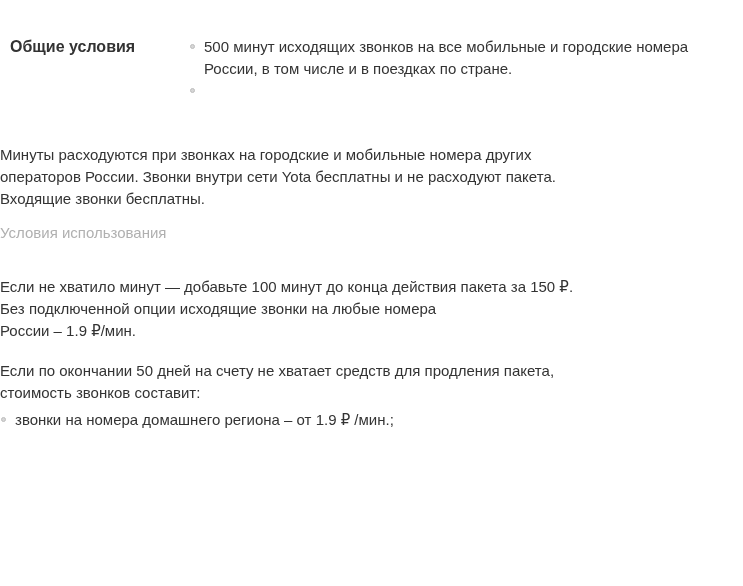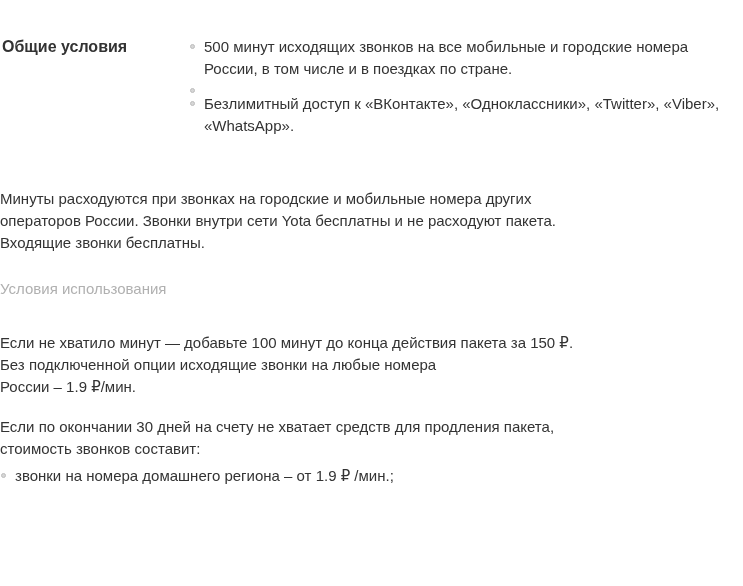--- a/index.html
+++ b/index.html
@@ -19,21 +19,21 @@
   .section-row {
     display: flex;
     align-items: flex-start;
   }
   .section-row + .section-row {
     margin-top: 51px;
   }
   .label-col {
     flex: none;
     width: 189px;
-    padding-left: 2px;
+    padding-left: 10px;
   }
   .section-title {
     font-size: 16px;
     font-weight: bold;
     line-height: 22px;
     color: #333333;
   }
   .content-col {
     flex: 1;
     min-width: 0;
@@ -50,21 +50,21 @@
     width: 5px;
     height: 5px;
     border-radius: 50%;
     background: #d6d6d6;
     border: 1px solid #bdbdbd;
     margin: 8px 9px 0 1px;
   }
   .bullet-text { white-space: pre-line; }
   .subheading {
     color: #b0b0b0;
-    margin-top: 24px;
+    margin-top: 12px;
   }
   .para-1 { margin-top: 32px; }
   .para-2 { margin-top: 18px; }
   .sub-bullets { margin-top: 5px; }
 </style>
 </head>
 <body>
 
 <div class="page">
 
@@ -75,39 +75,34 @@
     <div class="content-col">
       <ul class="bullet-list">
         <li class="bullet-item">
           <span class="dot"></span>
           <span class="bullet-text">500 минут исходящих звонков на все мобильные и городские номера
 России, в том числе и в поездках по стране.</span>
         </li>
         <li class="bullet-item">
           <span class="dot"></span>
         </li>
-        <li class="bullet-item">
-          <span class="dot"></span>
-          <span class="bullet-text">Безлимитный доступ к «ВКонтакте», «Одноклассники», «Twitter», «Viber»,
-«WhatsApp».</span>
-        </li>
       </ul>
     </div>
   </section>
 
   <section class="section-row">
     <div class="content-col">
       <p>Минуты расходуются при звонках на городские и мобильные номера других
 операторов России. Звонки внутри сети Yota бесплатны и не расходуют пакета.
 Входящие звонки бесплатны.</p>
       <p class="subheading">Условия использования</p>
       <p class="para-1">Если не хватило минут — добавьте 100 минут до конца действия пакета за 150 ₽.
 Без подключенной опции исходящие звонки на любые номера
 России – 1.9 ₽/мин.</p>
-      <p class="para-2">Если по окончании 30 дней на счету не хватает средств для продления пакета,
+      <p class="para-2">Если по окончании 50 дней на счету не хватает средств для продления пакета,
 стоимость звонков составит:</p>
       <ul class="bullet-list sub-bullets">
         <li class="bullet-item">
           <span class="dot"></span>
           <span class="bullet-text">звонки на номера домашнего региона – от 1.9 ₽ /мин.;</span>
         </li>
 
       </ul>
     </div>
   </section>

